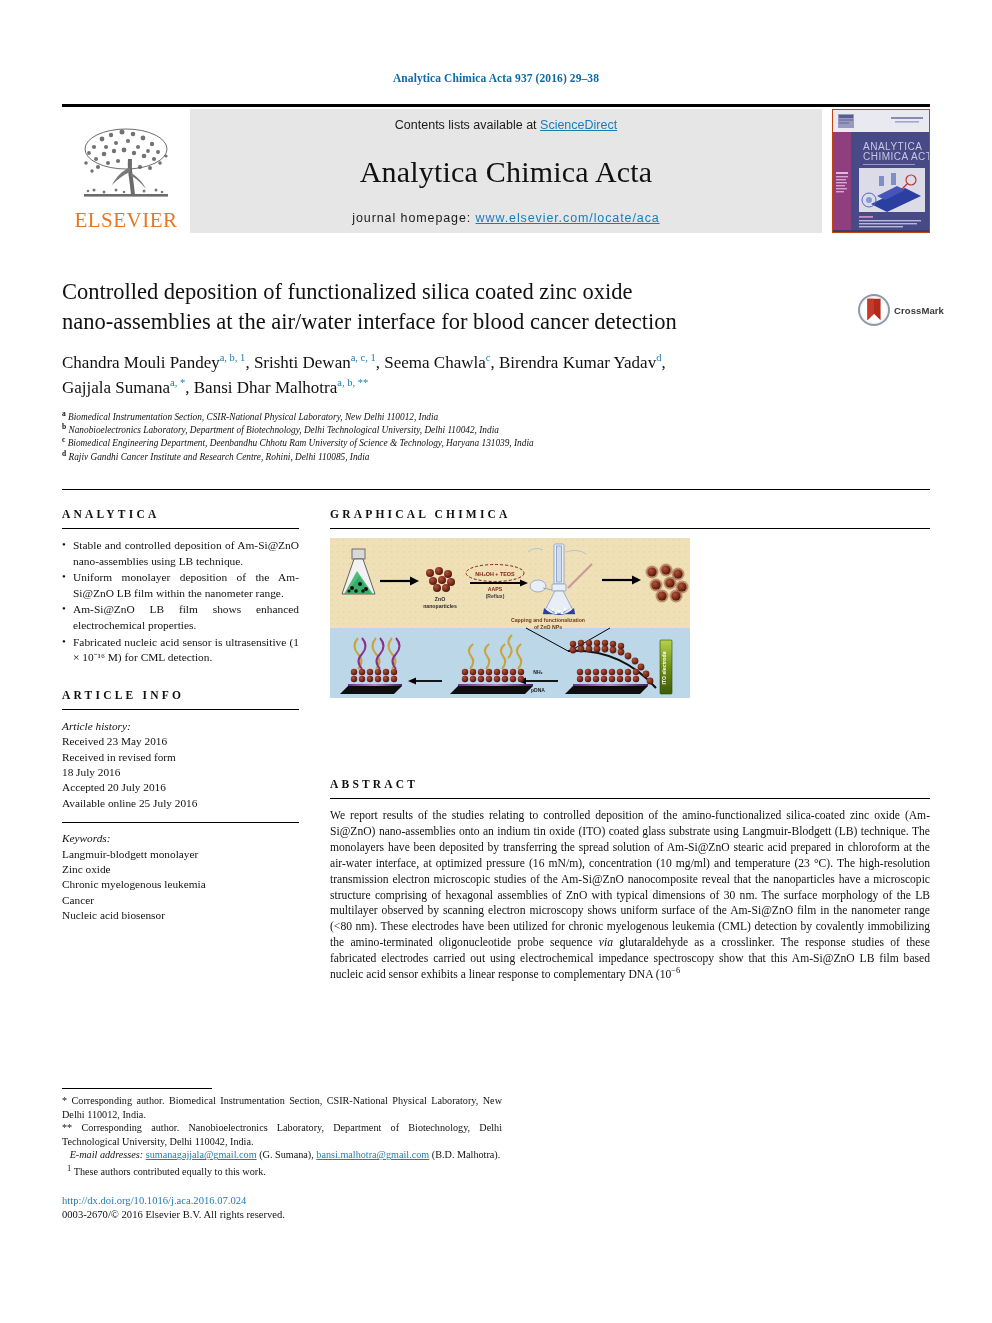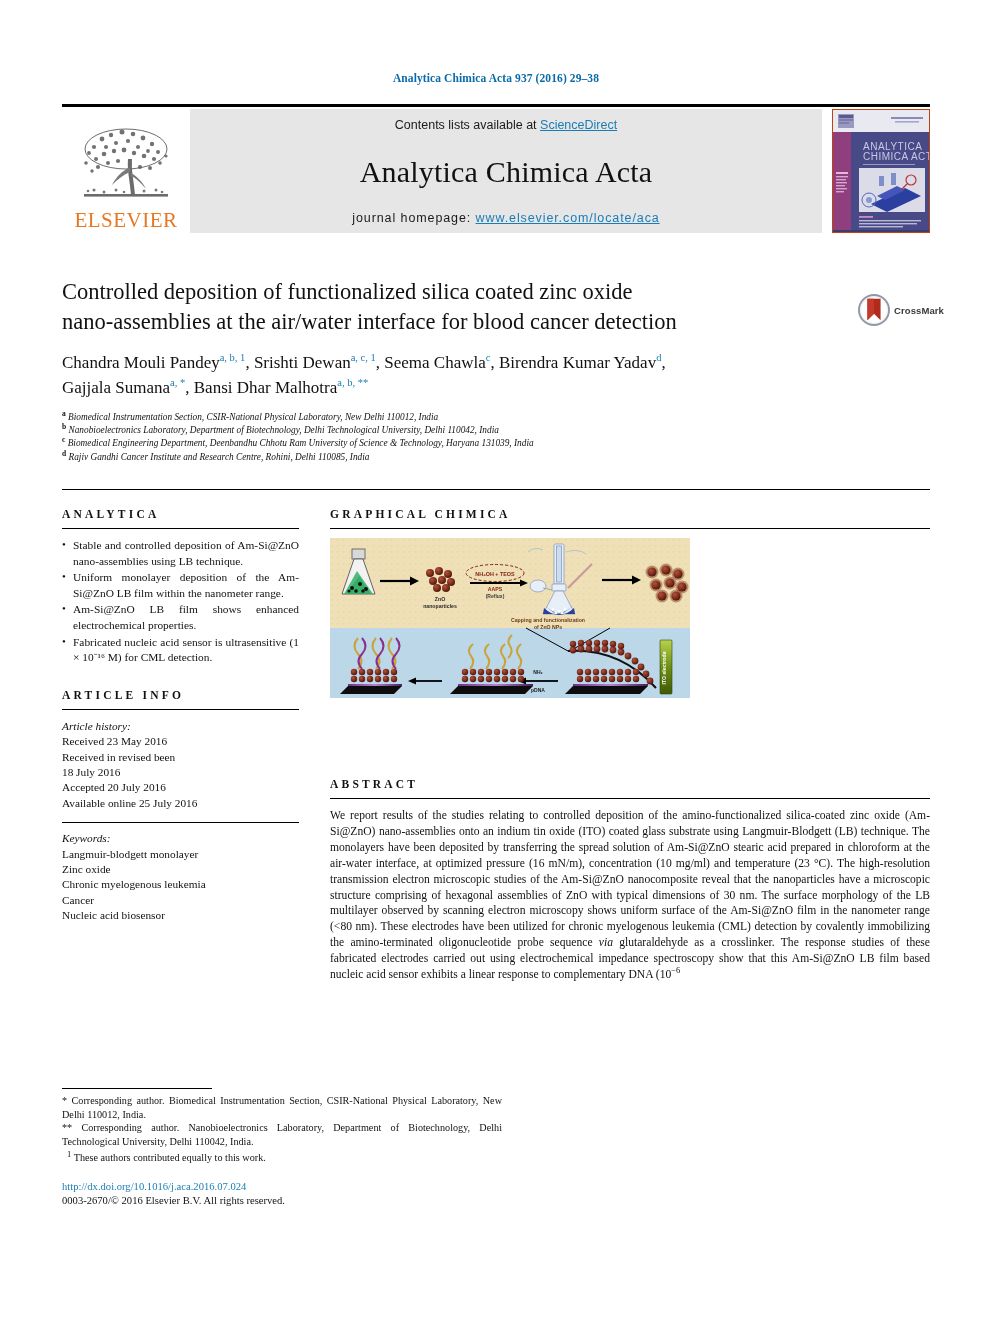--- a/index.html
+++ b/index.html
@@ -437,21 +437,21 @@
     </ul>
 
     <div style="height:22px"></div>
 
     <div class="sec-head">ARTICLE INFO</div>
     <div class="sec-rule"></div>
 
     <div class="info-block">
       <div class="ital">Article history:</div>
       <div>Received 23 May 2016</div>
-      <div>Received in revised been</div>
+      <div>Received in revised form</div>
       <div>18 July 2016</div>
       <div>Accepted 20 July 2016</div>
       <div>Available online 25 July 2016</div>
     </div>
 
     <div class="info-rule"></div>
 
     <div class="info-block">
       <div class="ital">Keywords:</div>
       <div>Langmuir-blodgett monolayer</div>
@@ -737,20 +737,24 @@
 
     <div class="abstract-text"><span>We report results of the studies relating to controlled deposition of the amino-functionalized silica-coated zinc oxide (Am-Si@ZnO) nano-assemblies onto an indium tin oxide (ITO) coated glass substrate using Langmuir-Blodgett (LB) technique. The monolayers have been deposited by transferring the spread solution of Am-Si@ZnO stearic acid prepared in chloroform at the air-water interface, at optimized pressure (16 mN/m), concentration (10 mg/ml) and temperature (23 °C). The high-resolution transmission electron microscopic studies of the Am-Si@ZnO nanocomposite reveal that the nanoparticles have a microscopic structure comprising of hexagonal assemblies of ZnO with typical dimensions of 30 nm. The surface morphology of the LB multilayer observed by scanning electron microscopy shows uniform surface of the Am-Si@ZnO film in the nanometer range (&lt;80 nm). These electrodes have been utilized for chronic myelogenous leukemia (CML) detection by covalently immobilizing the amino-terminated oligonucleotide probe sequence </span><span class="ital">via</span><span> glutaraldehyde as a crosslinker. The response studies of these fabricated electrodes carried out using electrochemical impedance spectroscopy show that this Am-Si@ZnO LB film based nucleic acid sensor exhibits a linear response to complementary DNA (10</span><sup>−6</sup></div>
   </div>
 
   <div class="footnote-area">
     <div class="fn-rule"></div>
 
     <div class="fn">* Corresponding author. Biomedical Instrumentation Section, CSIR-National Physical Laboratory, New Delhi 110012, India.</div>
     <div class="fn">** Corresponding author. Nanobioelectronics Laboratory, Department of Biotechnology, Delhi Technological University, Delhi 110042, India.</div>
     <div class="fn">
+      &nbsp;&nbsp;&nbsp;<span class="ital">E-mail addresses:</span>
+      <a class="lnk" href="#">sumanagajjala@gmail.com</a><span> (G. Sumana), </span><a class="lnk" href="#">bansi.malhotra@gmail.com</a><span> (B.D. Malhotra).</span>
+    </div>
+    <div class="fn">
       &nbsp;&nbsp;<sup>1</sup> <span>These authors contributed equally to this work.</span>
     </div>
 
     <div class="doi-line"><a class="lnk" href="#" style="text-decoration:none">http://dx.doi.org/10.1016/j.aca.2016.07.024</a></div>
     <div class="copy-line">0003-2670/© 2016 Elsevier B.V. All rights reserved.</div>
   </div>
 
 </div>
 
 </body></html>

